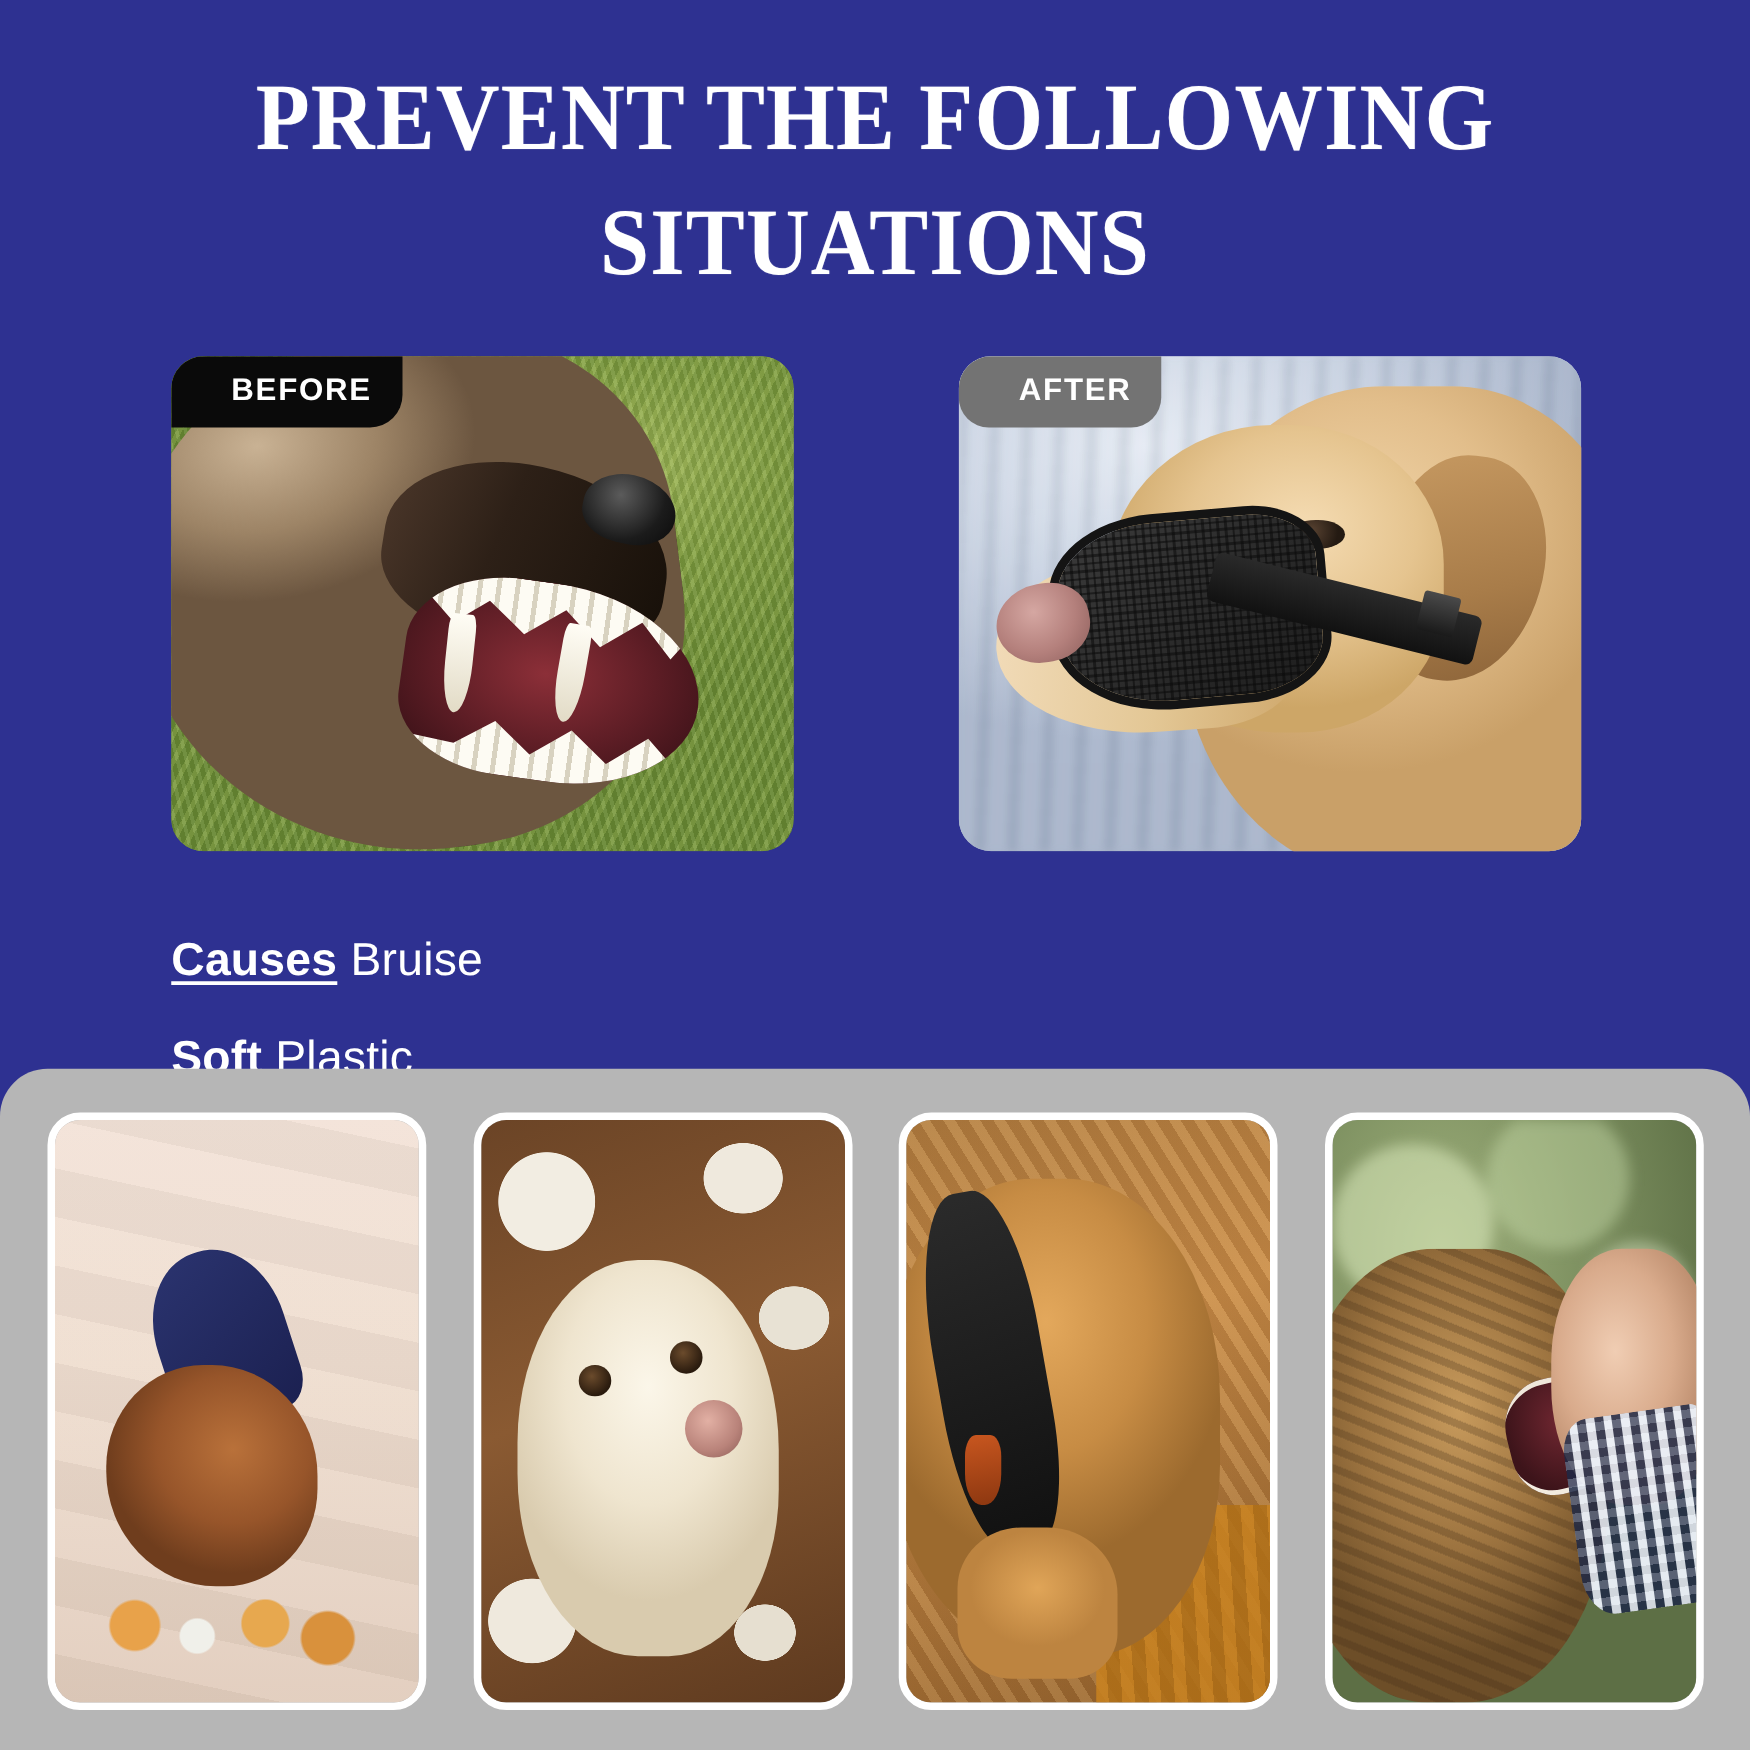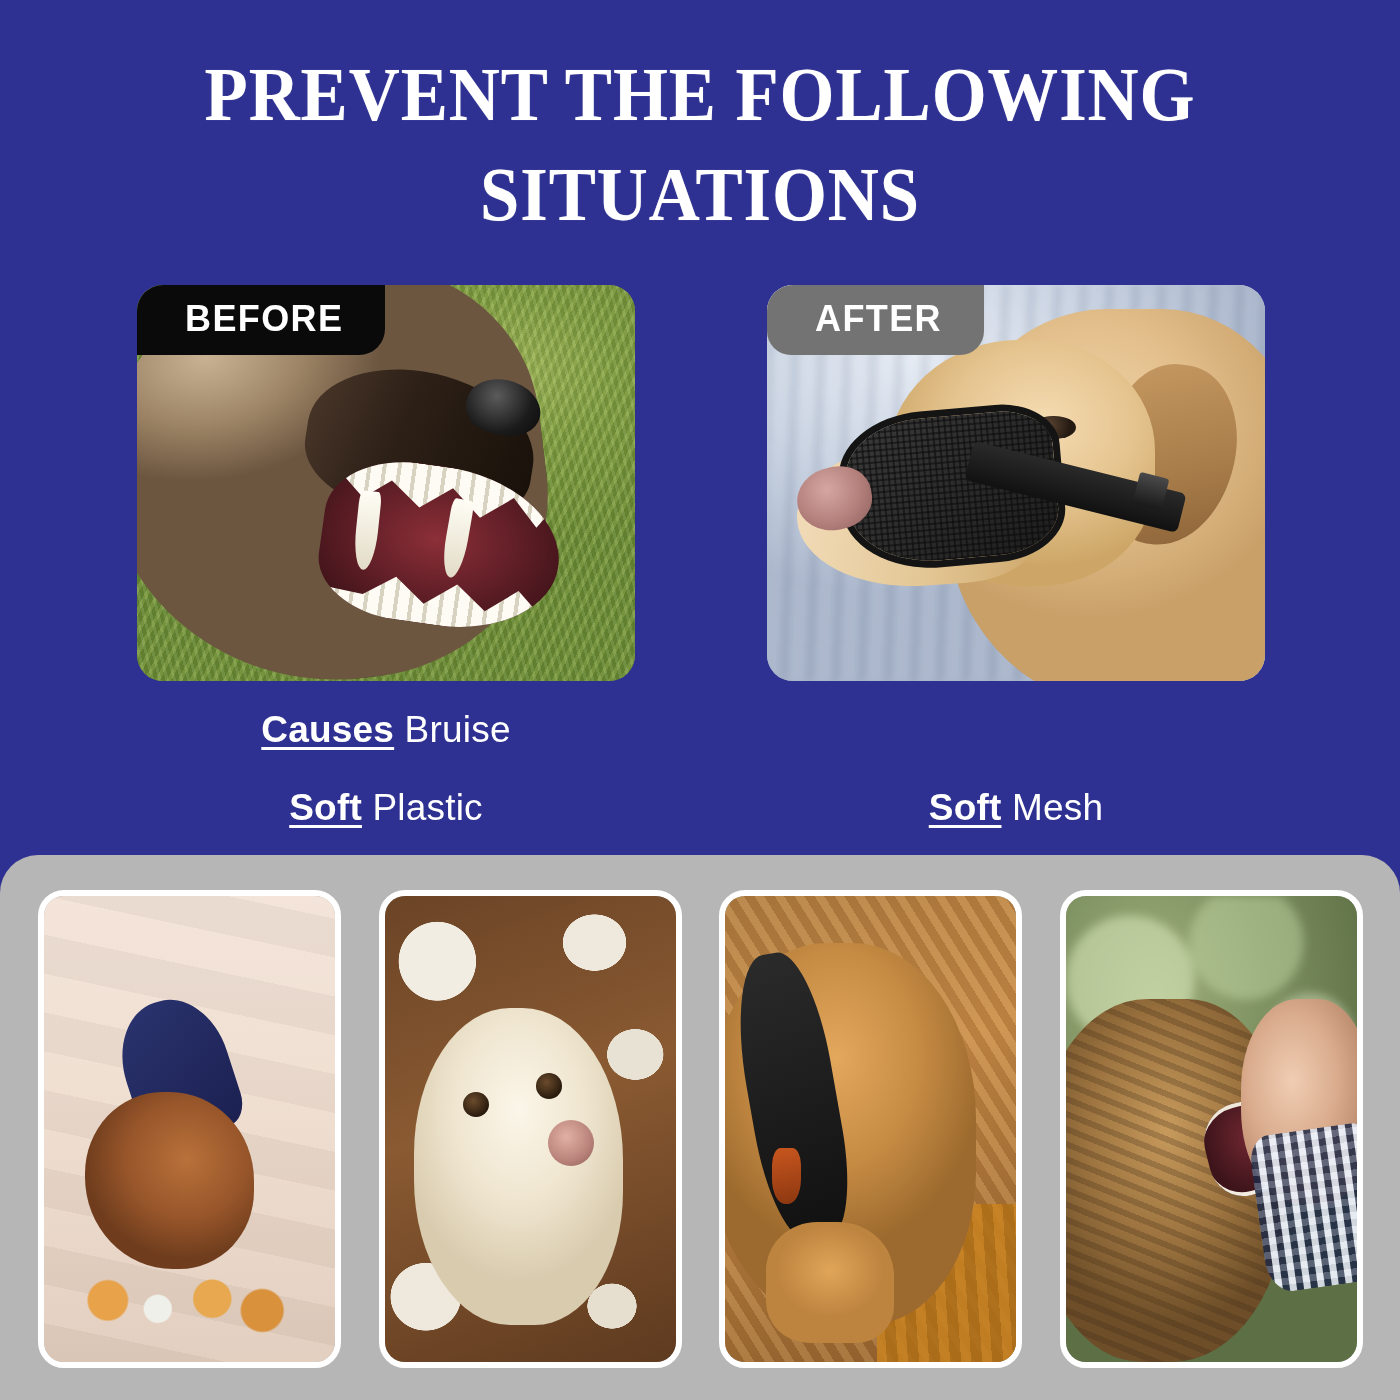--- a/index.html
+++ b/index.html
@@ -36,47 +36,48 @@
 
   .photo{
     position:relative;
     width:498px;height:396px;
     border-radius:26px;
     overflow:hidden;
   }
 
   .badge{
     position:absolute;top:0;
-    padding:13px 42px 15px 34px;
+    padding:13px 24px 15px 34px;
     color:#ffffff;
-    font-size:36px;
+    font-size:25px;
     font-weight:bold;
     letter-spacing:1.4px;
     z-index:4;
   }
   .badge-before{
     left:0;
     background:#0a0a0a;
     border-bottom-right-radius:26px;
     padding-left:48px;
   }
   .badge-after{
     left:0;
     background:#737373;
     border-bottom-right-radius:24px;
     border-bottom-left-radius:24px;
     padding-left:48px;
   }
 
   .caption{
     position:absolute;left:0;width:498px;
-    text-align:center;
+    text-align:left;
     color:#ffffff;
     font-size:37px;
     letter-spacing:.2px;
+    margin-top:38px;
   }
   .cap1{top:424px;}
   .cap2{top:502px;}
   .caption b{font-weight:bold;text-decoration:underline;text-underline-offset:5px;}
 
   
   .strip{
     position:absolute;left:0;top:855px;width:1400px;height:545px;
     background:#b6b6b6;
     border-top-left-radius:38px;
@@ -344,23 +345,20 @@
         <div class="eye"></div>
         <div class="snout2"></div>
         <div class="muzzle"></div>
         <div class="nose2"></div>
         <div class="strap"></div>
         <div class="buckle"></div>
       </div>
       <div class="badge badge-after">AFTER</div>
     </div>
 
-    <div class="caption cap2">
-      <b>Soft</b><span> Mesh</span>
-    </div>
   </div>
 </div>
 
 <div class="strip">
   <div class="thumbs">
 
     <div class="thumb">
       <div class="inner t1">
         <div class="floor"></div>
         <div class="trash"></div>

